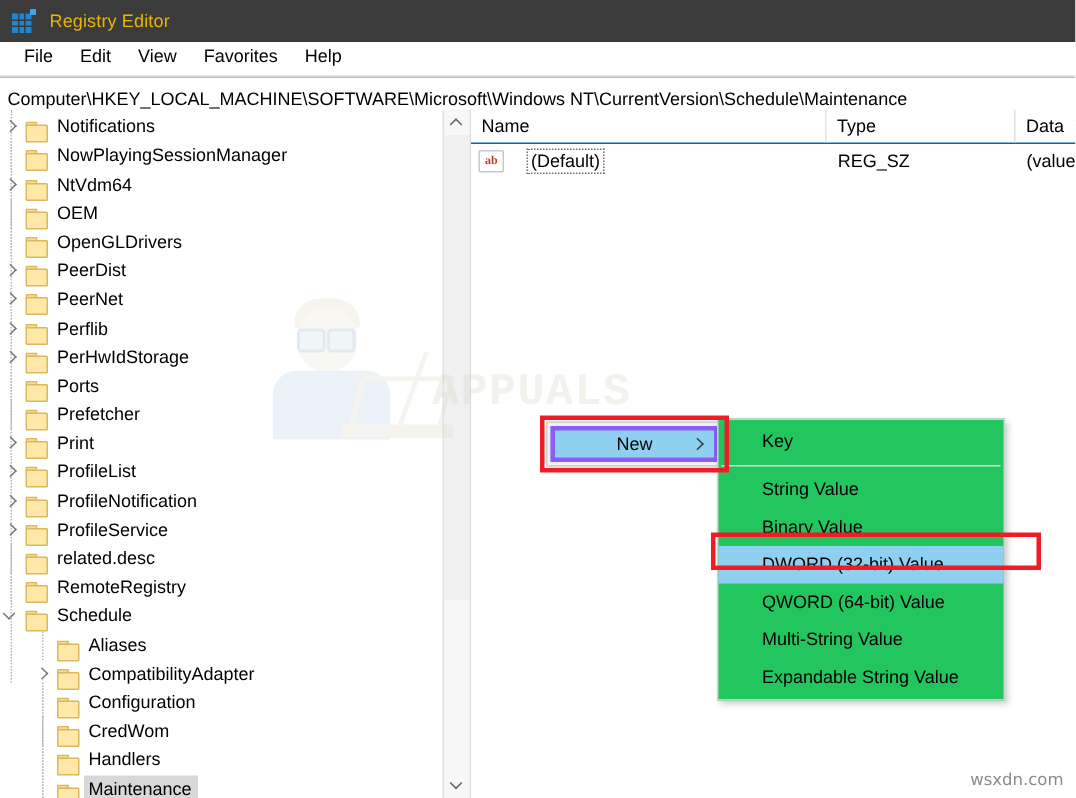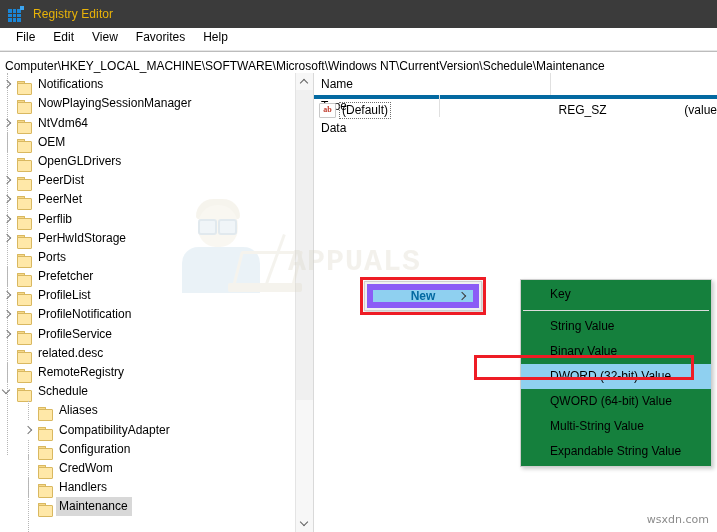--- a/index.html
+++ b/index.html
@@ -230,22 +230,21 @@
     flex: 1;
     height: 100%;
     background: #ffffff;
     position: relative;
     overflow: hidden;
   }
   .lheader {
     height: 22px;
     display: flex;
     background: #ffffff;
-    border-bottom: 4px solid #0369a1;
-    flex-direction: column;
+    border-bottom: 1px solid #0369a1;
   }
   .lheader .col {
     font-size: 12px;
     line-height: 22px;
     padding-left: 7px;
     box-sizing: border-box;
     border-right: 1px solid #e0e0e0;
     color: #000;
   }
   .col-name { width: 237px; }
@@ -257,21 +256,21 @@
     display: flex;
     align-items: center;
   }
   .lcell {
     font-size: 12px;
     box-sizing: border-box;
     display: flex;
     align-items: center;
     height: 22px;
   }
-  .lcell.name { width: 237px; padding-left: 5px; }
+  .lcell.name { width: 237px; padding-left: 5px; gap: 12px; }
   .lcell.type { width: 126px; padding-left: 8px; }
   .lcell.data { flex: 1; padding-left: 8px; }
   .ab-icon {
     width: 15px; height: 13px;
     flex: 0 0 auto;
     margin-right: 3px;
     position: relative;
     background: #ffffff;
     border: 1px solid #c8c8c8;
     border-radius: 1px;
@@ -376,28 +375,27 @@
     box-sizing: border-box;
     z-index: 6;
     box-shadow: 1px 1px 3px rgba(0,0,0,.22);
   }
   .ctx-parent-item {
     position: absolute;
     left: 2px; top: 2px;
     right: 2px;
     height: 24px;
     background: #8fd0f0;
-    border: 6px solid #8b5cf6;
+    border: 3px solid #8b5cf6;
     box-sizing: border-box;
     display: flex;
     align-items: center;
     justify-content: center;
     font-size: 12px;
-    color: #0369a1;
-    font-weight: bold;
+    color: #000000;
   }
   .ctx-parent-item .chev {
     position: absolute;
     right: 8px;
     width: 5px; height: 5px;
     border-right: 1.4px solid #3b3b3b;
     border-top: 1.4px solid #3b3b3b;
     transform: rotate(45deg);
   }
   .redbox-new {
@@ -411,27 +409,26 @@
     z-index: 8;
     pointer-events: none;
   }
 
   
   .submenu {
     position: absolute;
     left: 478px;
     top: 279px;
     width: 192px;
-    background: #15803d;
+    background: #22c55e;
     border: 1px solid #cfcfcf;
     box-sizing: border-box;
     z-index: 6;
     padding: 2px 0;
     box-shadow: 2px 2px 4px rgba(0,0,0,.20);
-    margin-left: 42px;
   }
   .smi {
     height: 25px;
     line-height: 25px;
     padding-left: 29px;
     font-size: 12px;
     color: #000;
     box-sizing: border-box;
     white-space: nowrap;
   }
@@ -596,20 +593,29 @@
           <span class="lbl">Ports</span>
         </div>
         <div class="tnode">
           <span class="indent-0"></span>
           <span class="twist dot"></span>
           <span class="folder">
             <span class="tab"></span>
             <span class="body"></span>
           </span>
           <span class="lbl">Prefetcher</span>
+        </div>
+        <div class="tnode">
+          <span class="indent-0"></span>
+          <span class="twist closed"></span>
+          <span class="folder">
+            <span class="tab"></span>
+            <span class="body"></span>
+          </span>
+          <span class="lbl">Print</span>
         </div>
         <div class="tnode">
           <span class="indent-0"></span>
           <span class="twist closed"></span>
           <span class="folder">
             <span class="tab"></span>
             <span class="body"></span>
           </span>
           <span class="lbl">ProfileList</span>
         </div>

